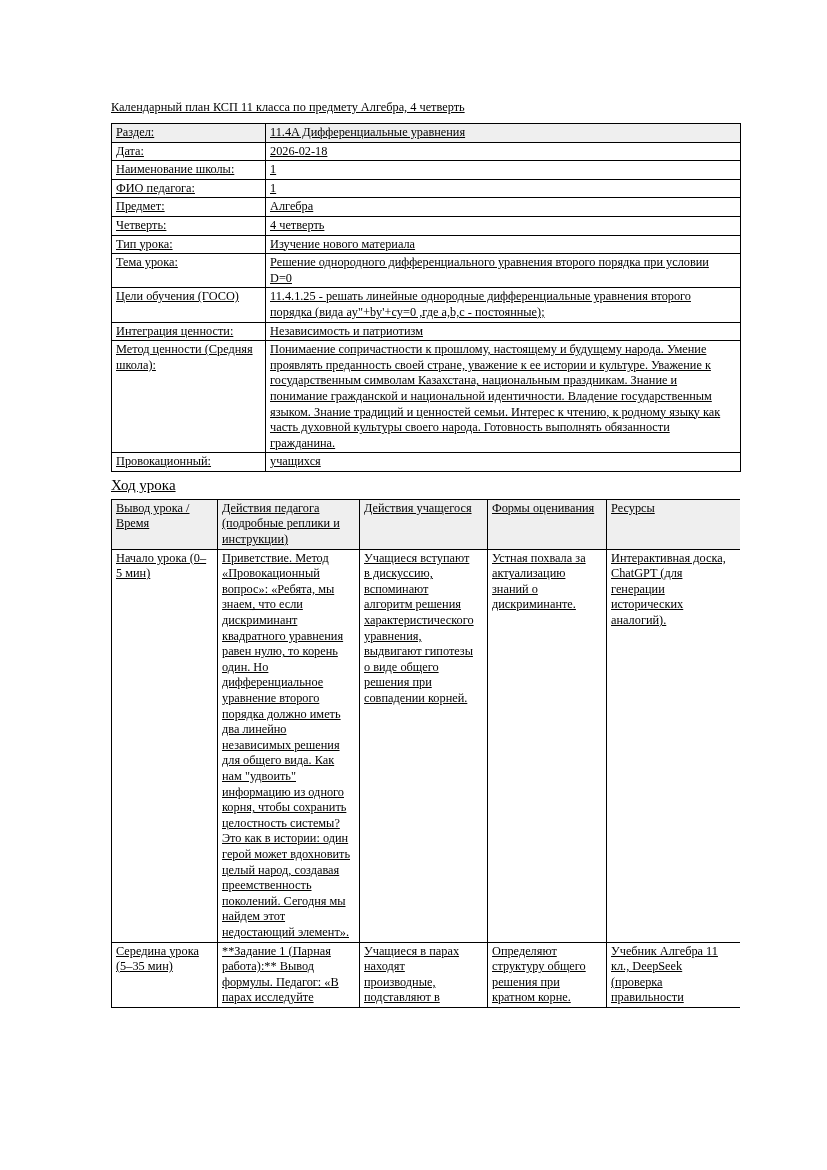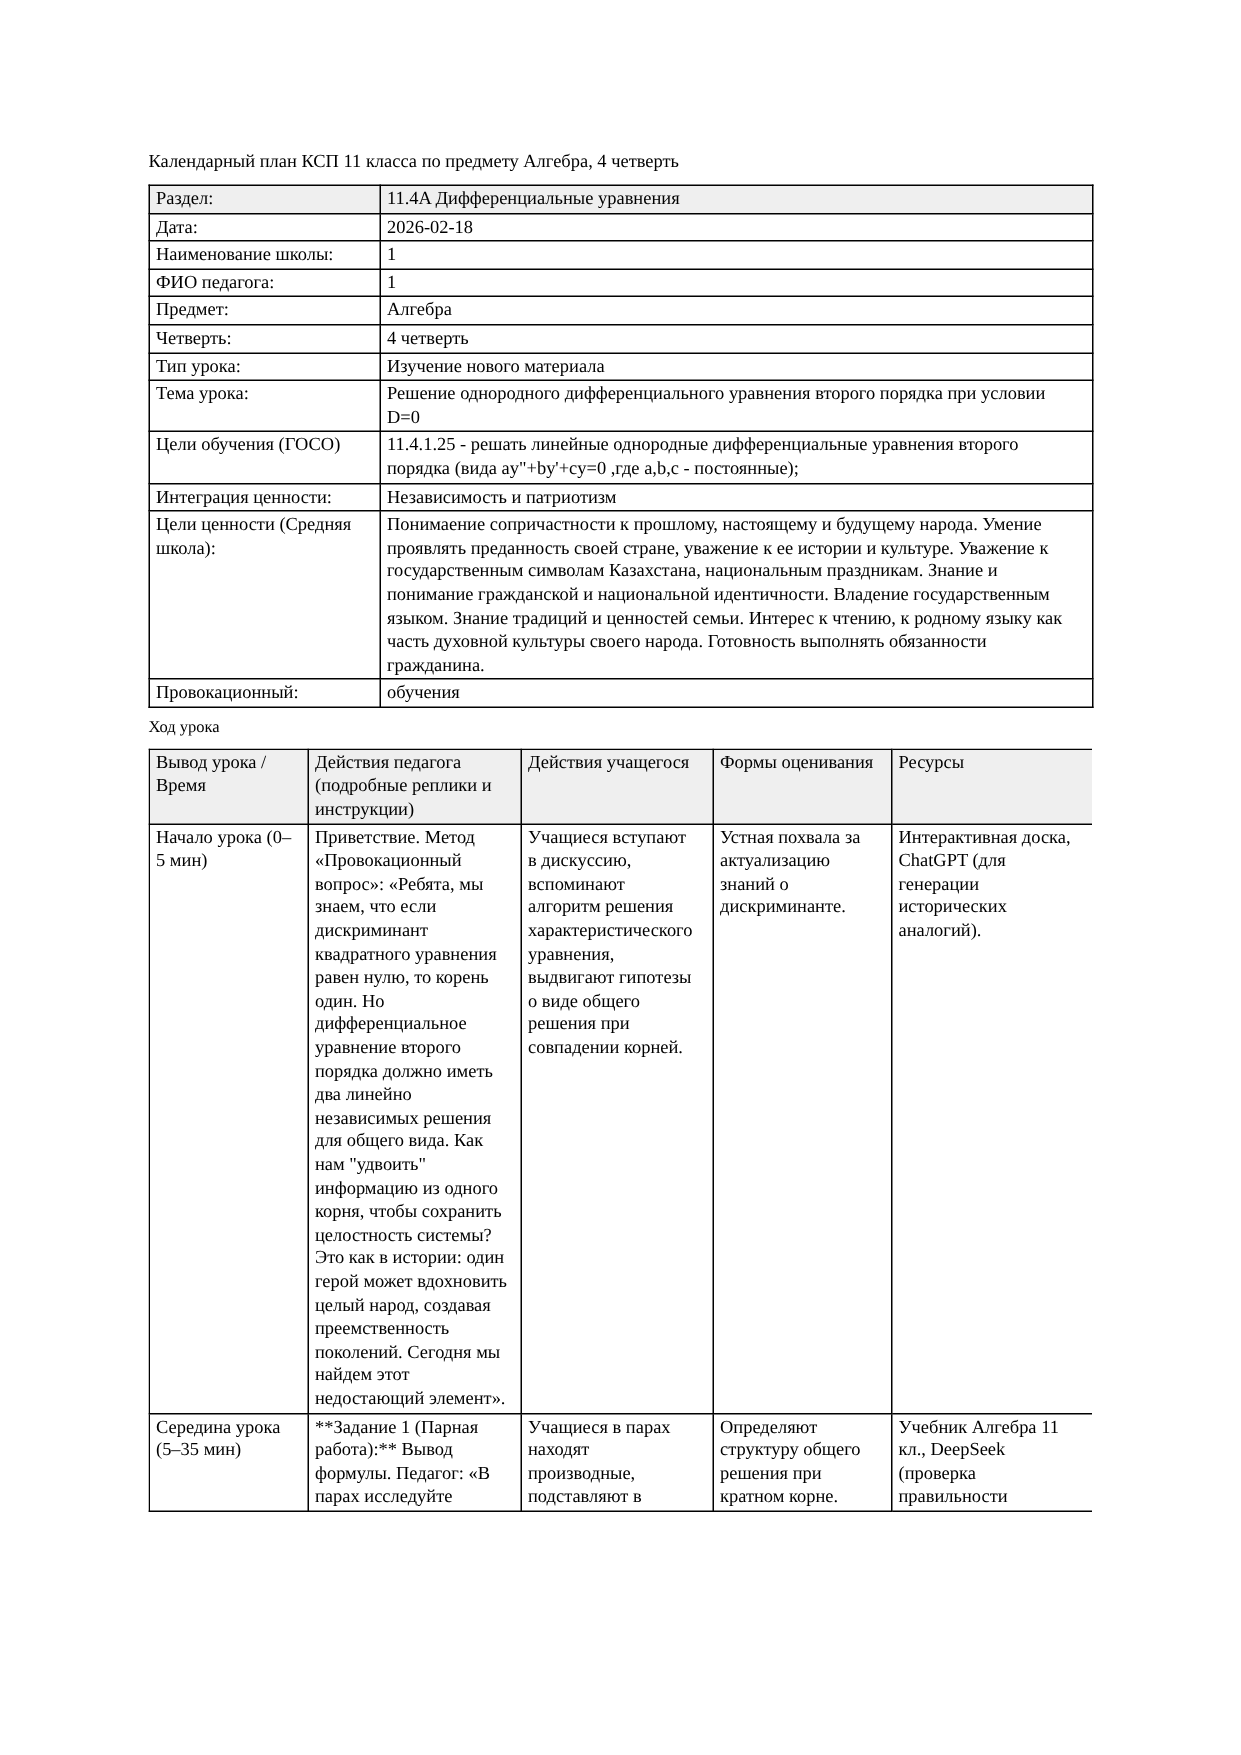--- a/index.html
+++ b/index.html
@@ -18,23 +18,24 @@
   .page {
     position: absolute;
     left: 0;
     top: 0;
     width: 827px;
     height: 1170px;
     background: #ffffff;
   }
   .content {
     position: absolute;
-    left: 99px;
+    left: 111px;
     top: 99px;
     width: 629px;
+    text-decoration: underline;
   }
   .doc-title {
     font-size: 12.3px;
     line-height: 16px;
     margin: 0 0 8px 0;
     white-space: nowrap;
   }
   table.grid {
     border-collapse: collapse;
     width: 629px;
@@ -55,21 +56,21 @@
   }
   table.grid tr.shaded td,
   table.grid tr.shaded th {
     background: #efefef;
   }
   
   .info-table col.c1 { width: 154px; }
   .info-table col.c2 { width: 475px; }
 
   .section-label {
-    font-size: 11px;
+    font-size: 15px;
     line-height: 16px;
     margin: 5px 0 6px 0;
   }
 
   
   .flow-table col.f1 { width: 106px; }
   .flow-table col.f2 { width: 142px; }
   .flow-table col.f3 { width: 128px; }
   .flow-table col.f4 { width: 119px; }
   .flow-table col.f5 { width: 134px; }
@@ -129,26 +130,26 @@
         </tr>
         <tr>
           <td>Цели обучения (ГОСО)</td>
           <td>11.4.1.25 - решать линейные однородные дифференциальные уравнения второго порядка (вида ay"+by'+cy=0 ,где a,b,c - постоянные);</td>
         </tr>
         <tr>
           <td>Интеграция ценности:</td>
           <td>Независимость и патриотизм</td>
         </tr>
         <tr>
-          <td>Цели ценности (Средняя школа):</td>
+          <td>Метод ценности (Средняя школа):</td>
           <td>Понимаение сопричастности к прошлому, настоящему и будущему народа. Умение проявлять преданность своей стране, уважение к ее истории и культуре. Уважение к государственным символам Казахстана, национальным праздникам. Знание и понимание гражданской и национальной идентичности. Владение государственным языком. Знание традиций и ценностей семьи. Интерес к чтению, к родному языку как часть духовной культуры своего народа. Готовность выполнять обязанности гражданина.</td>
         </tr>
         <tr>
           <td>Провокационный:</td>
-          <td>обучения</td>
+          <td>учащихся</td>
         </tr>
       </tbody>
     </table>
 
     <p class="section-label">Ход урока</p>
 
     <div class="flow-wrap">
       <table class="grid flow-table">
         <colgroup>
             <col class="f1">

